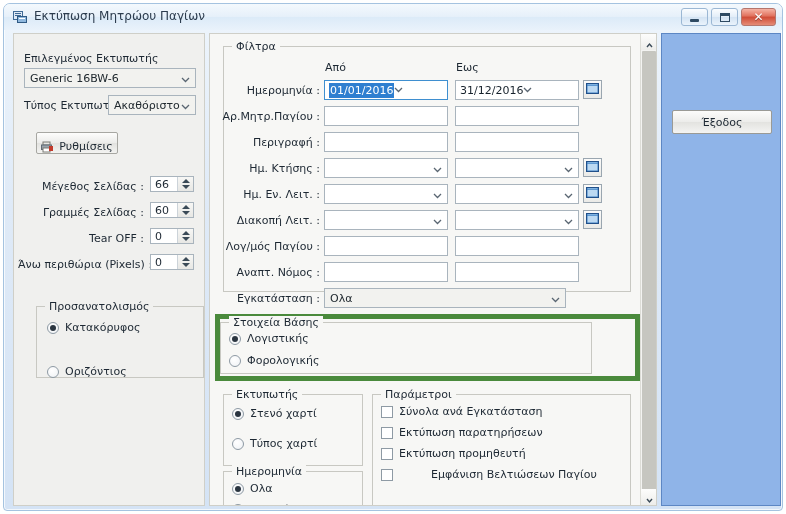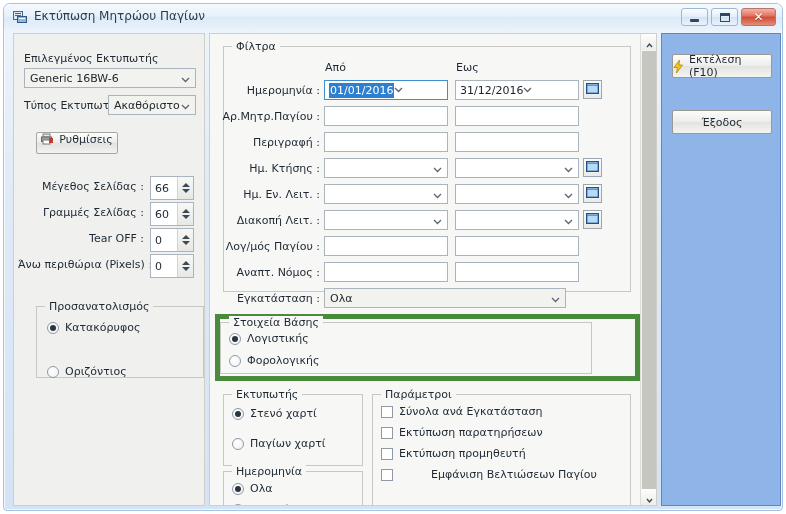--- a/index.html
+++ b/index.html
@@ -61,24 +61,24 @@
   }
   .combo .chev{
     position:absolute;right:5px;top:5px;width:9px;height:9px;
   }
   .combo.white{background:#ffffff;}
   .btn{
     box-sizing:border-box;
     border:1px solid #a7a7a2;border-radius:2px;
     background:linear-gradient(180deg,#fdfdfc 0%,#ececea 48%,#e2e2df 52%,#f3f3f1 100%);
     font-size:11px;color:#1d2833;
-    display:flex;align-items:flex-start;justify-content:center;
+    display:flex;align-items:flex-end;justify-content:center;
     white-space:nowrap;
   }
-  .spin-wrap{position:absolute;height:24px;width:44px;
+  .spin-wrap{position:absolute;height:16px;width:44px;
     border:1px solid #a9b4bd;background:#fff;box-sizing:border-box;display:flex;}
   .spin-val{flex:1;font-size:11px;padding-left:4px;display:flex;align-items:center;color:#1d2833;}
   .spin-btns{width:15px;border-left:1px solid #ccd3d9;
     background:linear-gradient(180deg,#f7f7f5,#e7e7e4);
     display:flex;flex-direction:column;align-items:center;justify-content:center;gap:2px;}
   .tri-up{width:0;height:0;border-left:4px solid transparent;border-right:4px solid transparent;border-bottom:4px solid #3a4a57;}
   .tri-dn{width:0;height:0;border-left:4px solid transparent;border-right:4px solid transparent;border-top:4px solid #3a4a57;}
   
   .group{position:absolute;box-sizing:border-box;border:1px solid #c8c8c2;}
   .group > .gtitle{
@@ -407,21 +407,21 @@
       </div>
 
       <div class="group onwhite" style="left:13px;top:360px;width:140px;height:72px;">
         <span class="gtitle">Εκτυπωτής</span>
         <span class="radio" style="left:8px;top:12px;">
           <span class="rdot on"></span>
           <span>Στενό χαρτί</span>
         </span>
         <span class="radio" style="left:8px;top:42px;">
           <span class="rdot"></span>
-          <span>Παγίων χαρτί</span>
+          <span>Τύπος χαρτί</span>
         </span>
       </div>
 
       <div class="group onwhite" style="left:13px;top:437px;width:140px;height:76px;">
         <span class="gtitle">Ημερομηνία</span>
         <span class="radio" style="left:8px;top:10px;">
           <span class="rdot on"></span>
           <span>Ολα</span>
         </span>
         <span class="radio" style="left:8px;top:31px;">
@@ -464,27 +464,19 @@
           <span class="chev-s">
             <svg width="7" height="7" viewBox="0 0 7 7">
                 <path d="M1 2 L3.5 5 L6 2" fill="none" stroke="#3a4a57" stroke-width="1.4"></path>
               </svg>
           </span>
         </div>
       </div>
     </div>
 
     <div class="actionpanel">
-      <div class="abtn" style="left:10px;top:20px;width:100px;">
-        <span style="display:flex;">
-          <svg width="11" height="13" viewBox="0 0 11 13">
-            <path d="M6.5 0 L1 7.5 L4.5 7.5 L3.5 13 L9.5 5 L6 5 Z" fill="#f5c518" stroke="#b08a05" stroke-width="0.8"></path>
-          </svg>
-        </span>
-        <span>Εκτέλεση (F10)</span>
-      </div>
       <div class="abtn" style="left:10px;top:76px;width:100px;">
         <span>Έξοδος</span>
       </div>
     </div>
 
   </div>
 </div>
 
 </body></html>

